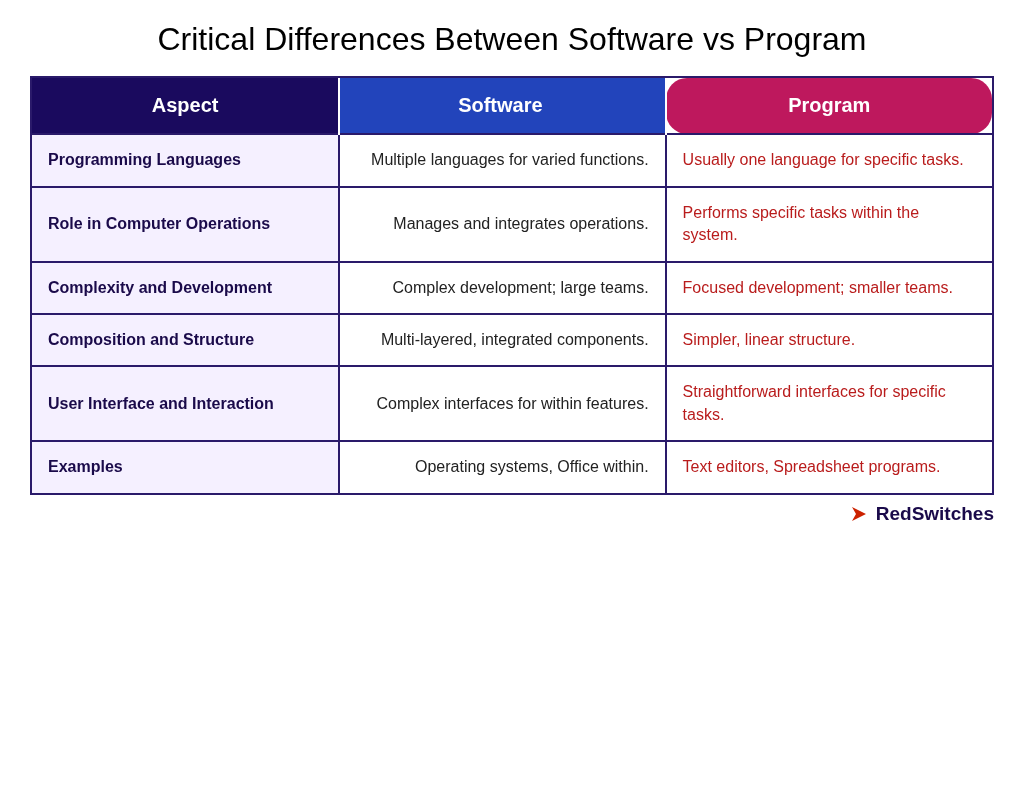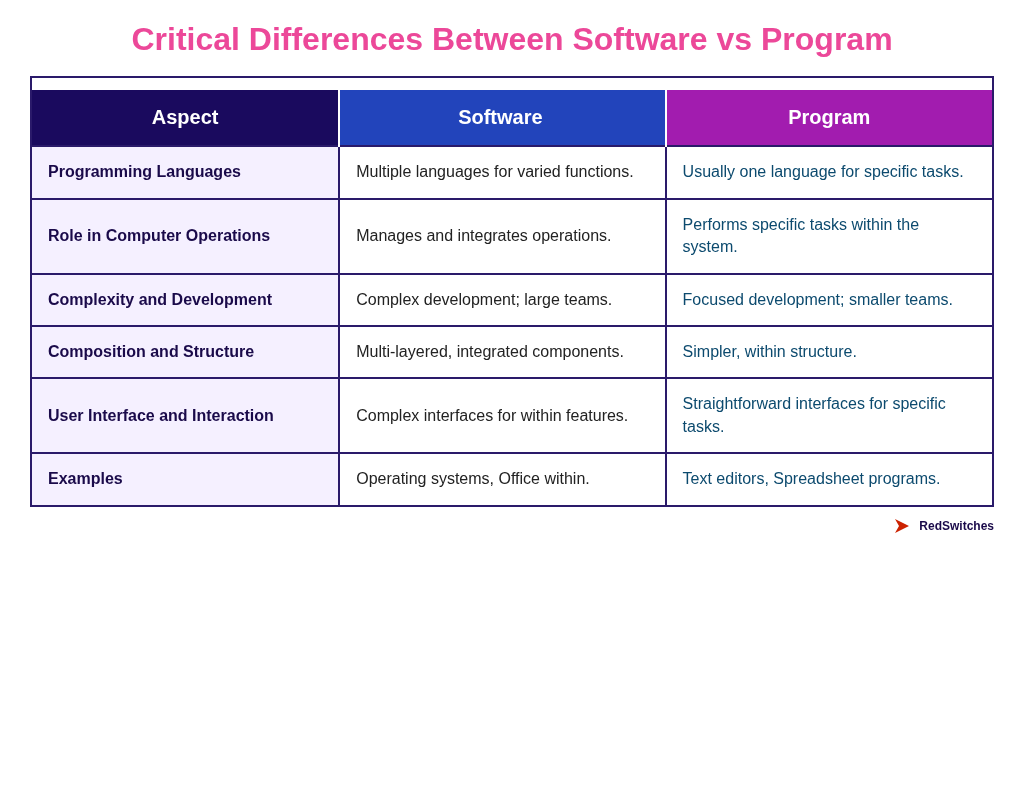--- a/index.html
+++ b/index.html
@@ -21,37 +21,36 @@
       height: 800px;
       background: #ffffff;
       display: flex;
       flex-direction: column;
       align-items: center;
       padding: 20px 30px 10px 30px;
     }
 
     .page-title {
       font-size: 32px;
-      font-weight: 700;
-      color: #ec4899;
+      font-weight: 400;
+      color: #000000;
       text-align: center;
       margin-bottom: 18px;
       line-height: 1.2;
     }
 
     .table-wrapper {
       width: 100%;
       border: 2px solid #2a1a6a;
       border-collapse: collapse;
     }
 
     table {
       width: 100%;
       border-collapse: collapse;
-      margin-top: 12px;
     }
 
     thead tr th {
       padding: 16px 12px;
       font-size: 20px;
       font-weight: 700;
       color: #ffffff;
       text-align: center;
     }
 
@@ -62,22 +61,23 @@
     }
 
     th.software-header {
       background-color: #2244bb;
       width: 34%;
       border-right: 2px solid #ffffff;
       padding-left: 8px;
     }
 
     th.program-header {
-      background-color: #a21caf;
-      width: 34%;
+      background-color: #be185d;
+      width: 34%;
+      border-radius: 21px;
     }
 
     tbody tr {
       border-top: 2px solid #2a1a6a;
     }
 
     tbody tr td {
       padding: 14px 16px;
       vertical-align: middle;
       font-size: 16px;
@@ -91,25 +91,26 @@
       text-align: left;
       border-right: 2px solid #2a1a6a;
       width: 32%;
     }
 
     td.software-cell {
       background-color: #ffffff;
       color: #222222;
       border-right: 2px solid #2a1a6a;
       width: 34%;
+      text-align: right;
     }
 
     td.program-cell {
       background-color: #ffffff;
-      color: #0c4a6e;
+      color: #b91c1c;
       width: 34%;
     }
 
     .footer {
       width: 100%;
       display: flex;
       justify-content: flex-end;
       align-items: center;
       padding: 8px 0 0 0;
     }
@@ -119,21 +120,21 @@
       align-items: center;
       gap: 6px;
     }
 
     .brand-icon {
       width: 22px;
       height: 22px;
     }
 
     .brand-name {
-      font-size: 12px;
+      font-size: 19px;
       font-weight: 700;
       color: #cc2200;
     }
 
     .brand-name span {
       color: #1a0a4a;
     }
   </style>
 </head>
 <body>
@@ -162,21 +163,21 @@
             <td class="program-cell">Performs specific tasks within the system.</td>
           </tr>
           <tr>
             <td class="aspect-cell">Complexity and Development</td>
             <td class="software-cell">Complex development; large teams.</td>
             <td class="program-cell">Focused development; smaller teams.</td>
           </tr>
           <tr>
             <td class="aspect-cell">Composition and Structure</td>
             <td class="software-cell">Multi-layered, integrated components.</td>
-            <td class="program-cell">Simpler, within structure.</td>
+            <td class="program-cell">Simpler, linear structure.</td>
           </tr>
           <tr>
             <td class="aspect-cell">User Interface and Interaction</td>
             <td class="software-cell">Complex interfaces for within features.</td>
             <td class="program-cell">Straightforward interfaces for specific tasks.</td>
           </tr>
           <tr>
             <td class="aspect-cell">Examples</td>
             <td class="software-cell">Operating systems, Office within.</td>
             <td class="program-cell">Text editors, Spreadsheet programs.</td>

